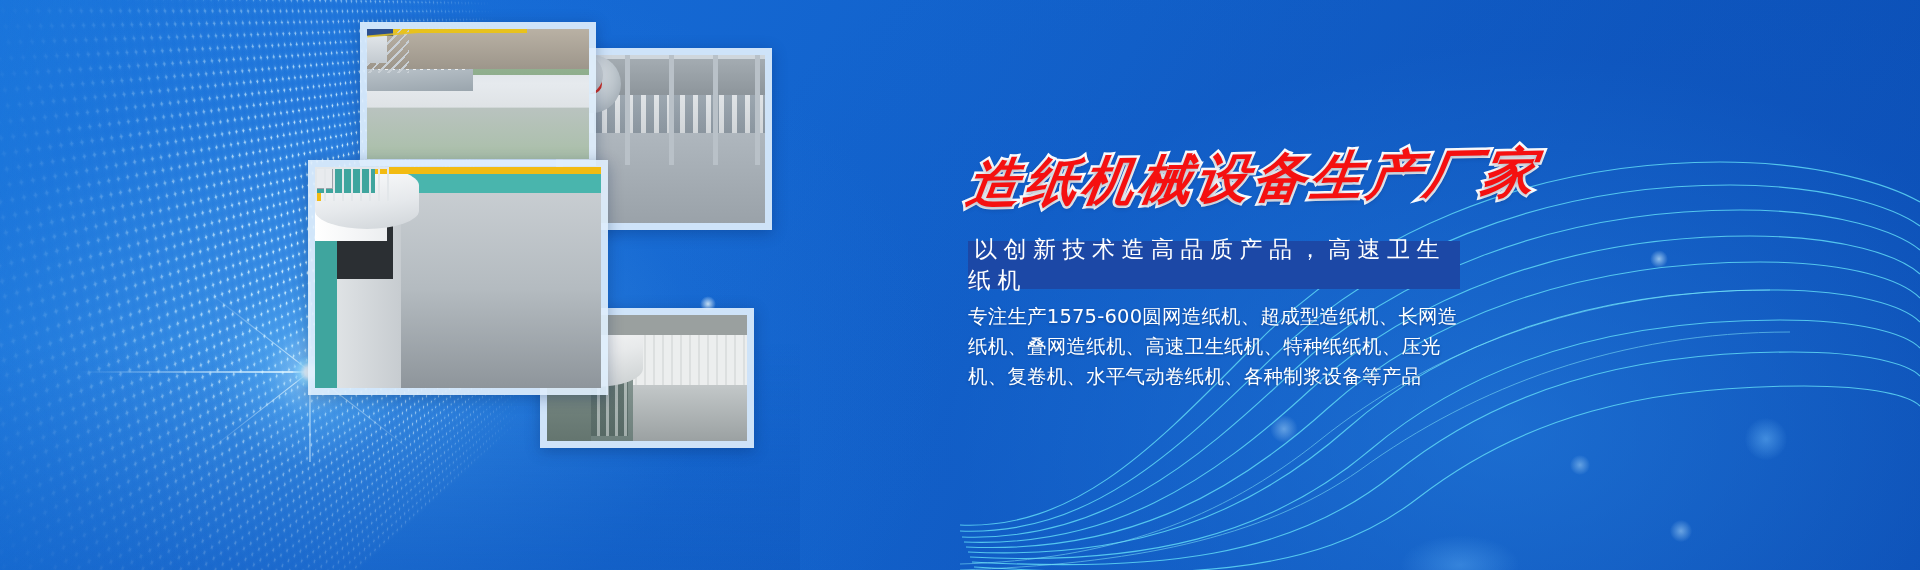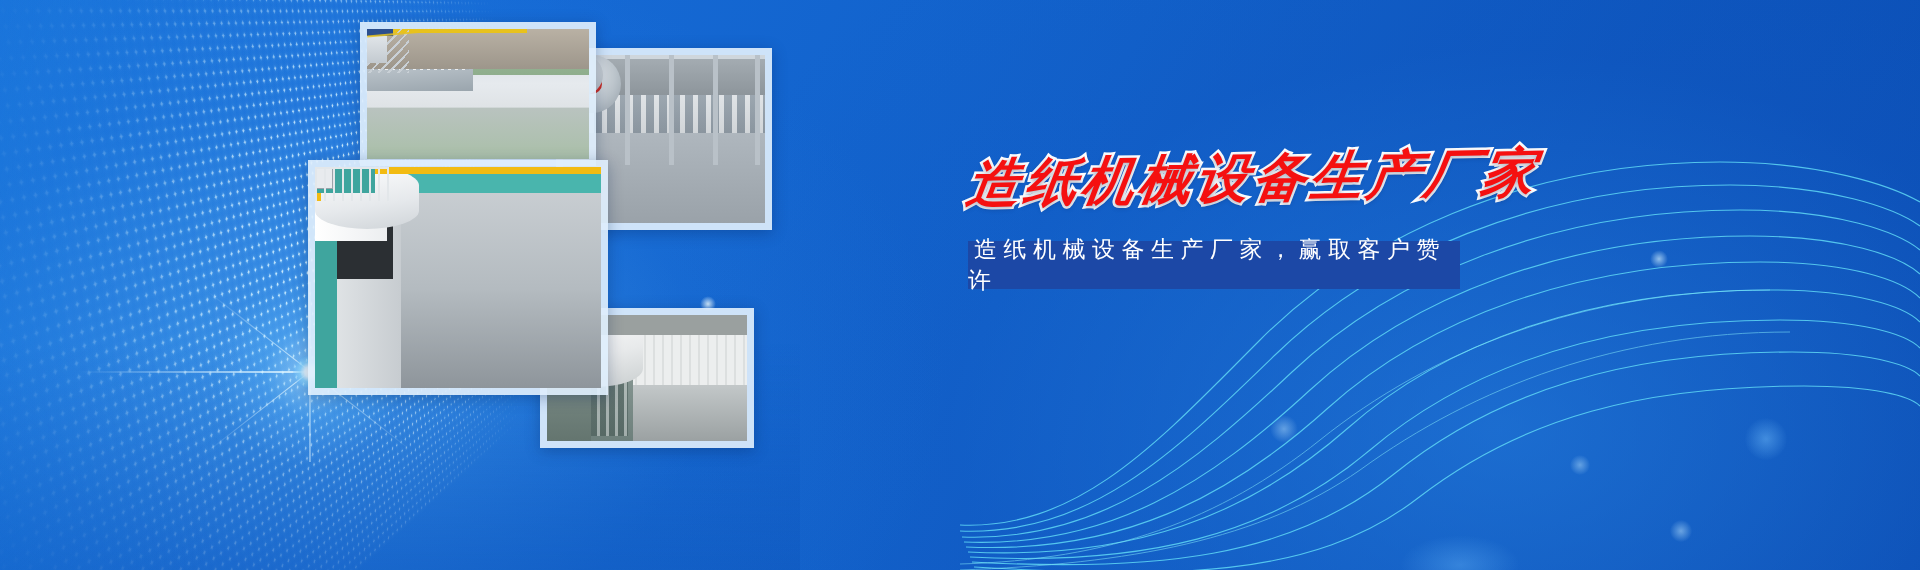--- a/index.html
+++ b/index.html
@@ -317,17 +317,18 @@
       <div class="ph4-roll"></div>
       <div class="ph4-floor"></div>
     </div>
   </div>
 
   <div class="headline">
     <span>造纸机械设备生产厂家</span>
   </div>
 
   <div class="subbar">
-    <div class="t">造纸机械设备生产厂家，赢取客户赞许</div>
-  </div>
-
+    <div class="t">以创新技术造高品质产品，高速卫生纸机</div>
+  </div>
+
+  <div class="body">专注生产1575-600圆网造纸机、超成型造纸机、长网造纸机、叠网造纸机、高速卫生纸机、特种纸纸机、压光机、复卷机、水平气动卷纸机、各种制浆设备等产品</div>
 
 </div>
 
 </body></html>

